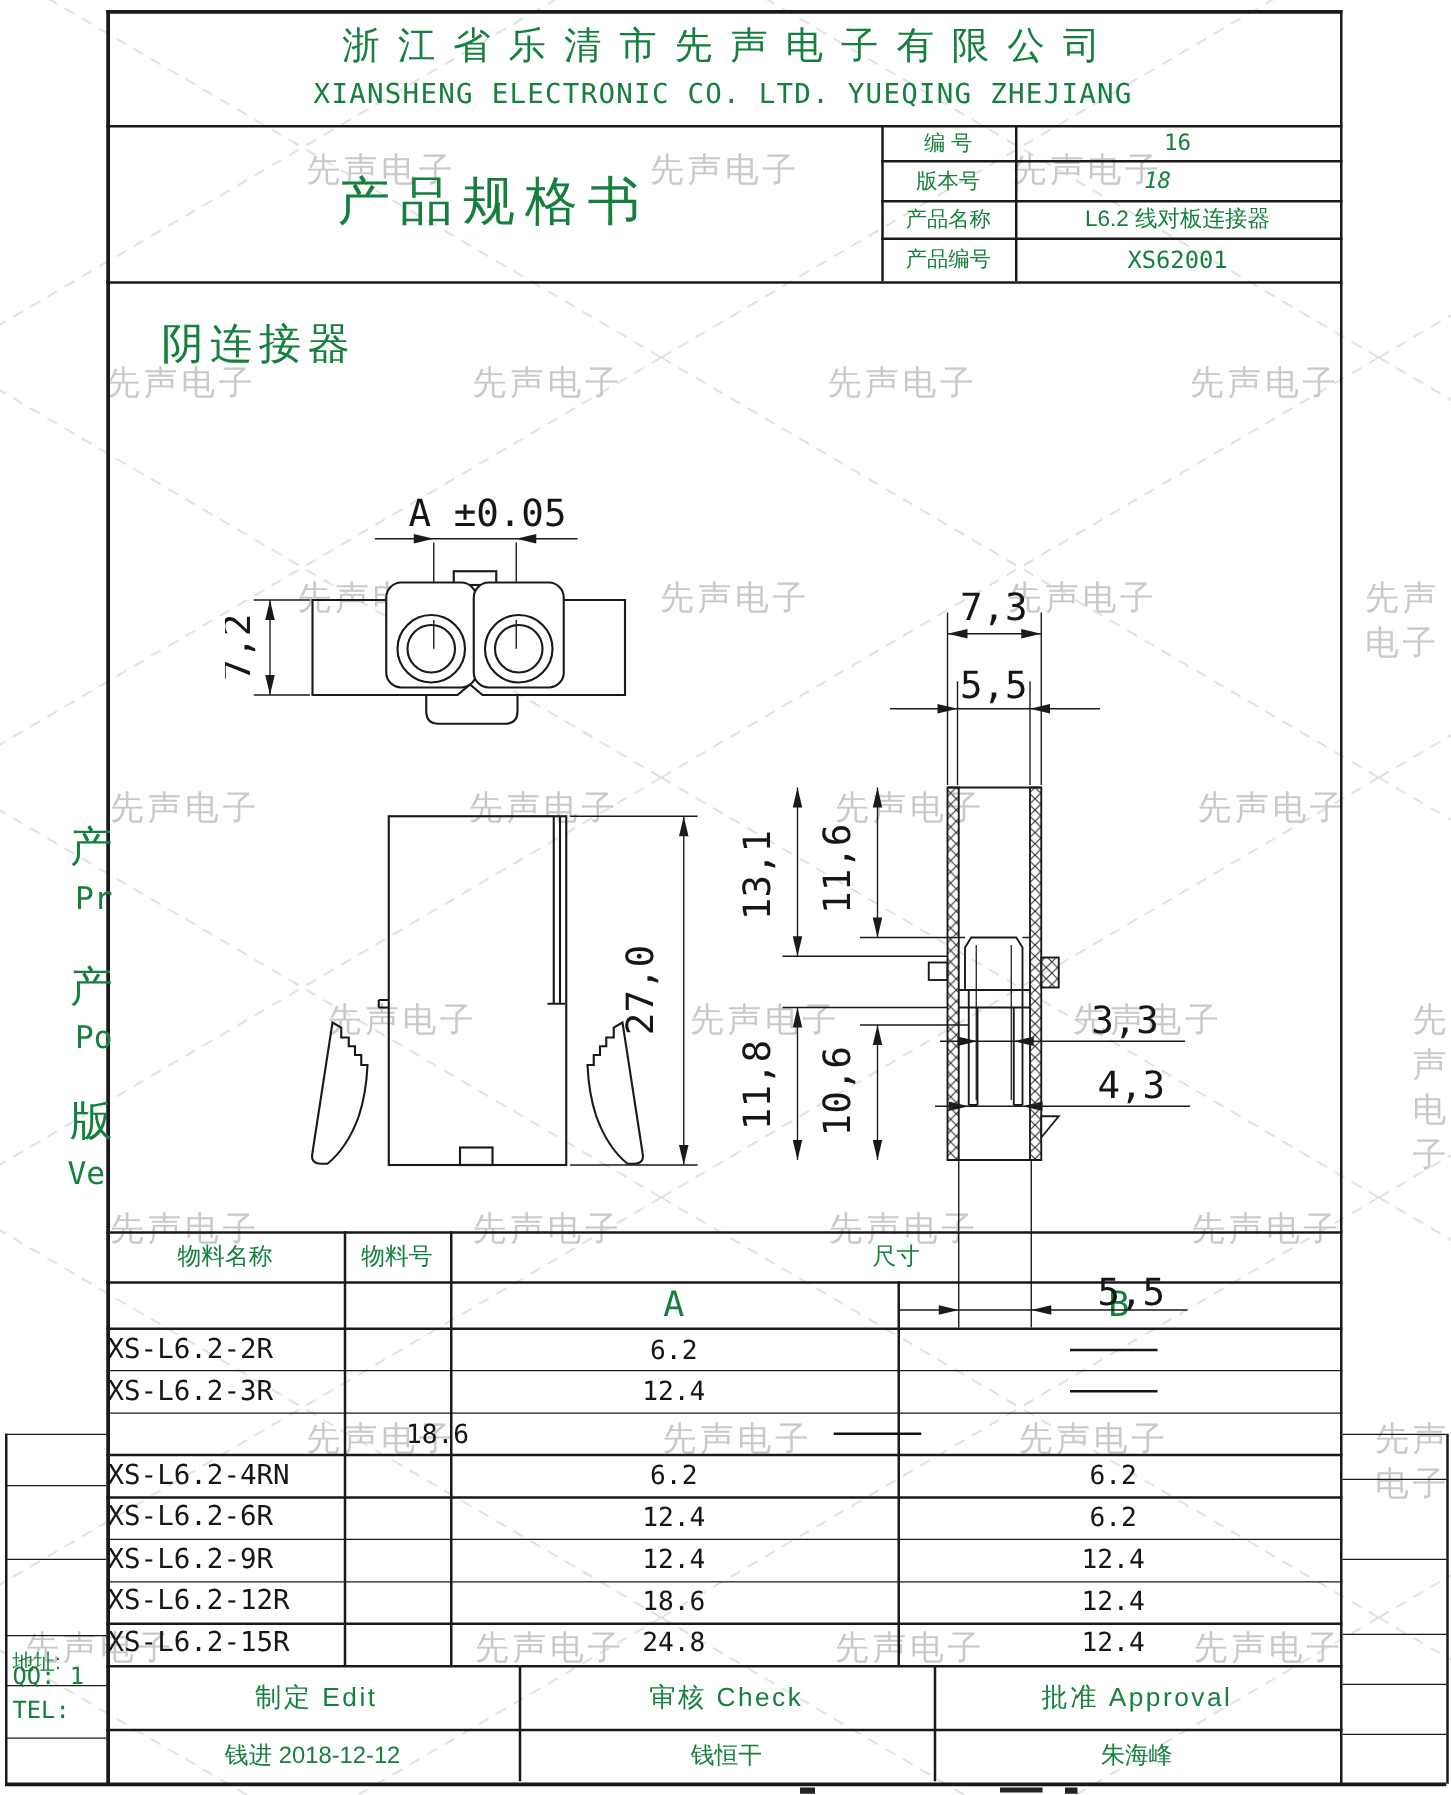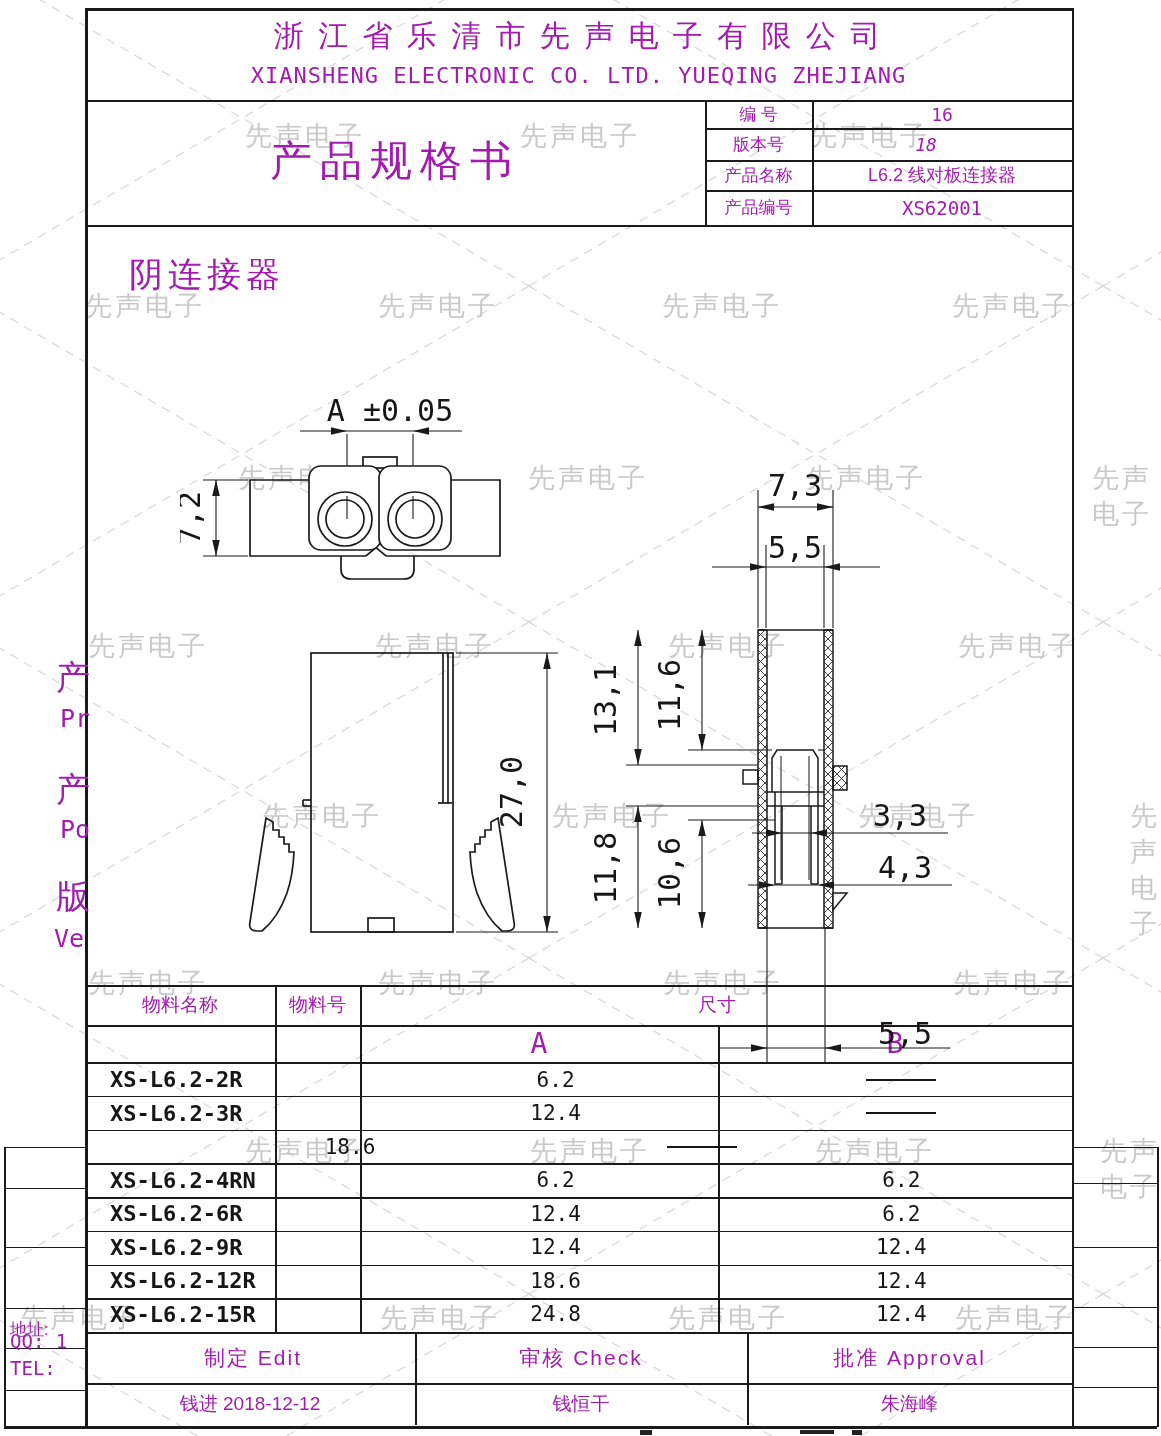--- a/index.html
+++ b/index.html
@@ -1,32 +1,32 @@
 <!DOCTYPE html>
 <html><head>
 <meta charset="utf-8">
 <style>
   html,body{margin:0;padding:0;background:#fff;}
   #page{position:relative;width:1161px;height:1436px;background:#ffffff;overflow:hidden;
         font-family:"Liberation Sans","DejaVu Sans",sans-serif;color:#161616;}
-  .t{position:absolute;color:#a21caf;white-space:nowrap;z-index:3;}
+  .t{position:absolute;color:#15803d;white-space:nowrap;z-index:3;}
   .ctr{display:flex;align-items:center;justify-content:center;text-align:center;}
   .cad{font-family:"DejaVu Sans Mono","Liberation Mono",monospace;}
   .cn{font-family:"Liberation Sans","DejaVu Sans",sans-serif;}
   .line{position:absolute;background:#1a1a1a;z-index:2;}
   .wm{position:absolute;z-index:1;font-size:27px;letter-spacing:3px;
       font-family:"Liberation Sans",sans-serif;}
   svg{position:absolute;z-index:3;}
   svg text{font-family:"DejaVu Sans Mono","Liberation Mono",monospace;fill:#161616;}
   
   #rows{position:absolute;left:86px;top:1063px;width:985px;height:268px;
         display:flex;flex-direction:column;z-index:3;}
   .trow{flex:1;display:flex;align-items:center;}
   .tcell{height:100%;display:flex;align-items:center;}
-  .c-name{width:189px;padding-left:24px;font-size:22px;font-weight:bold;}
+  .c-name{width:189px;font-size:22px;}
   .c-no{width:85px;}
   .c-a{width:358px;justify-content:center;font-size:21px;}
   .c-b{width:345px;justify-content:center;font-size:21px;}
   .bline{display:inline-block;width:70px;height:2.4px;background:#161616;}
   .mark{position:absolute;background:#222;z-index:3;}
 </style>
 </head>
 <body>
 
 <div id="page">

